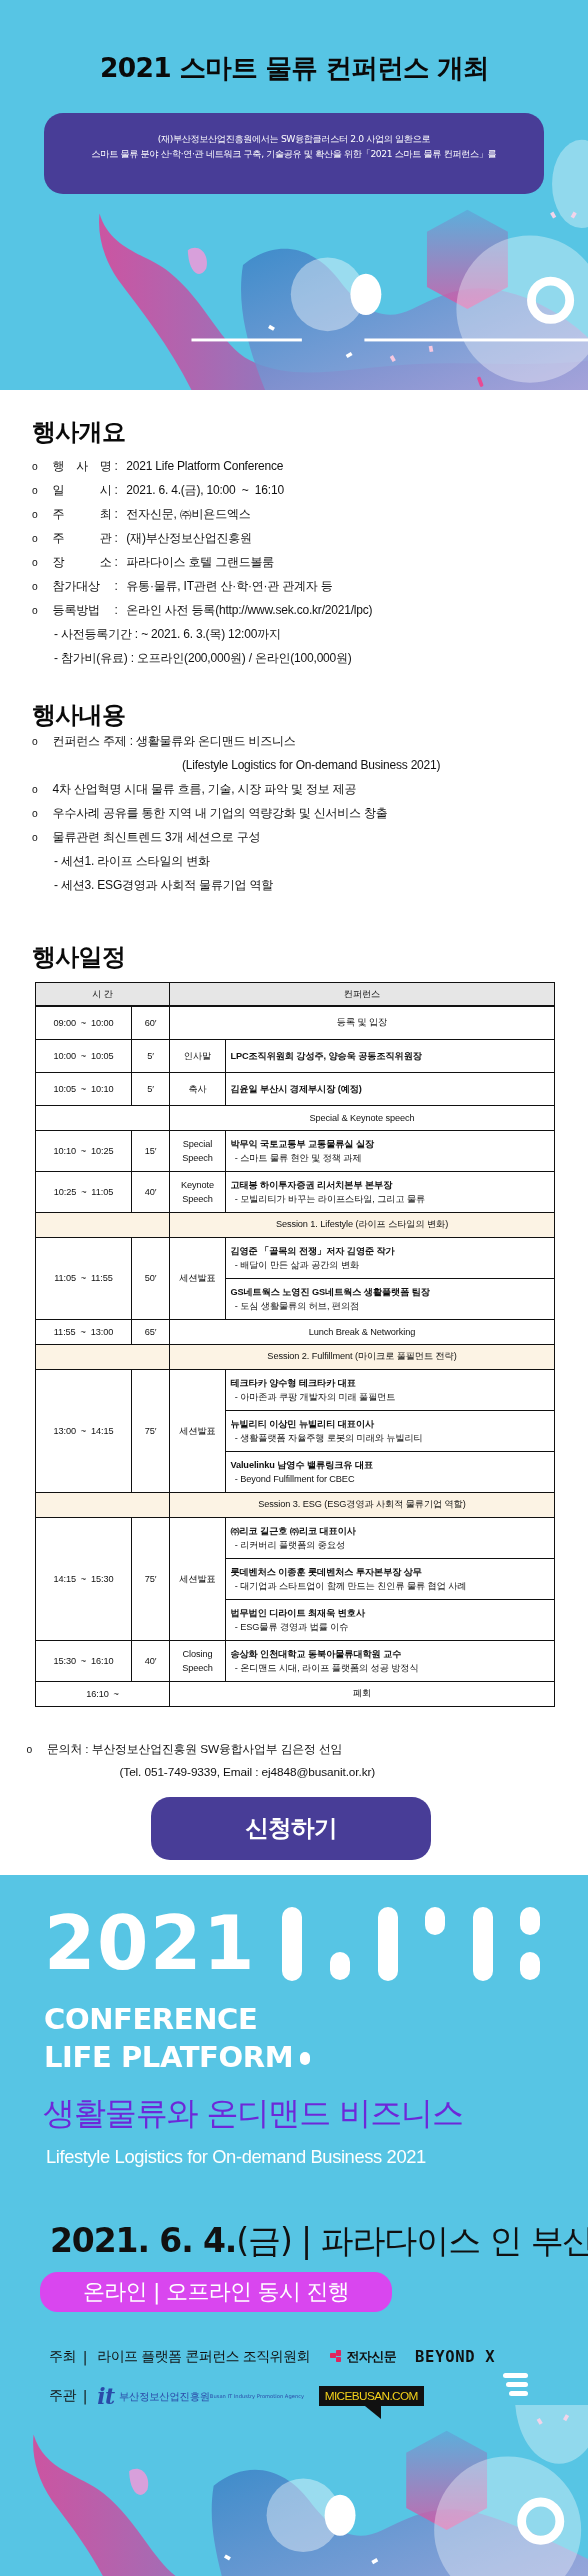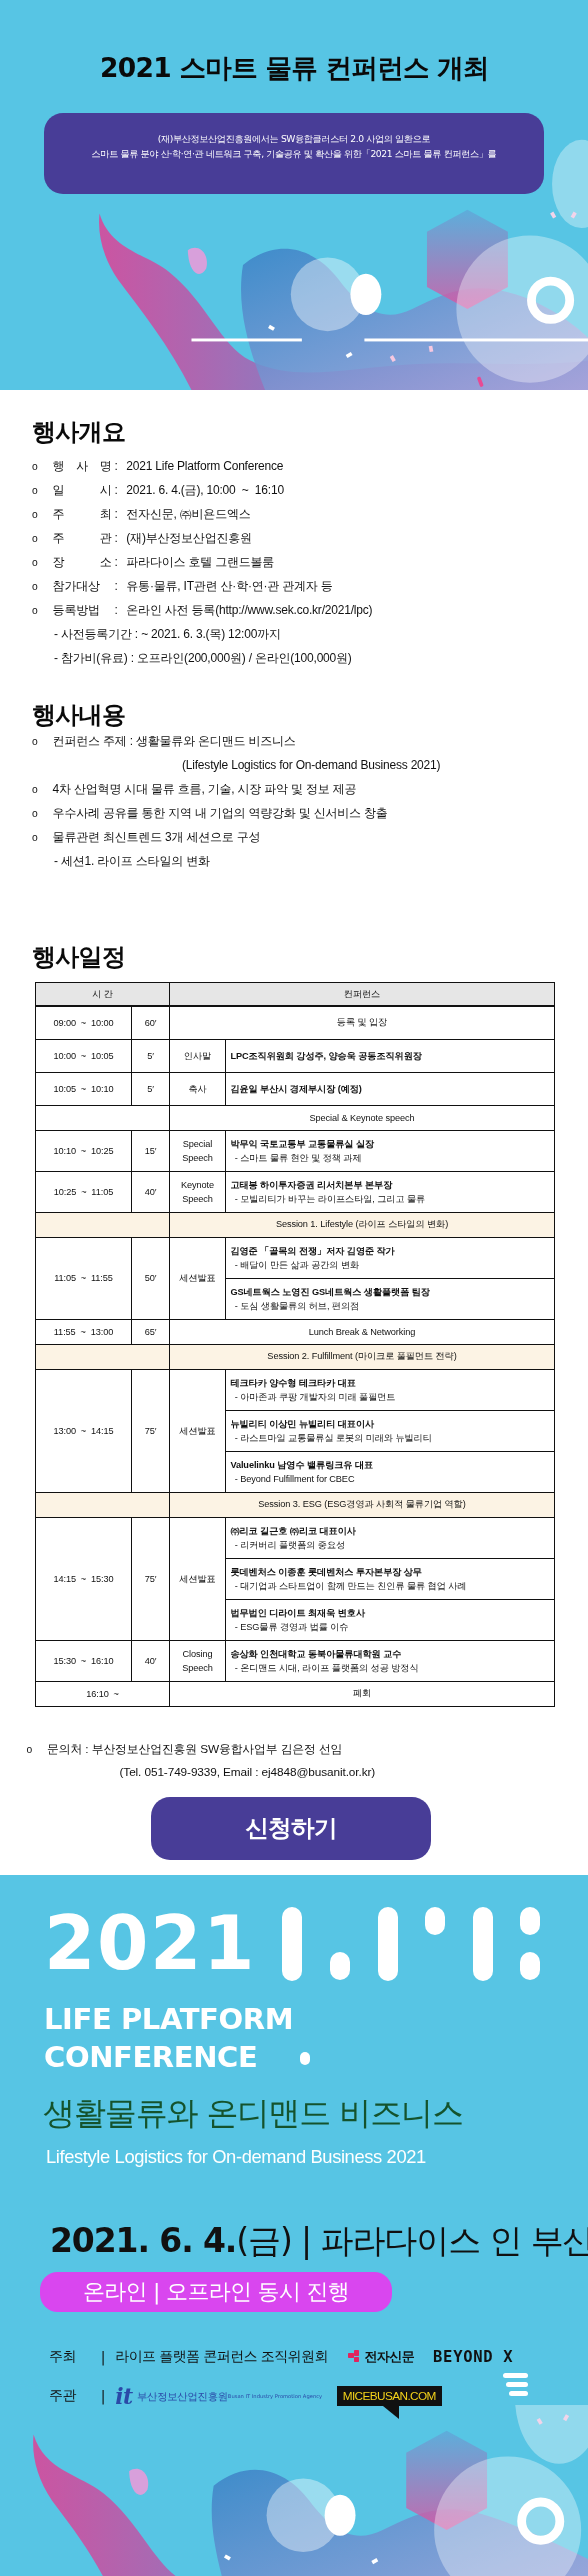--- a/index.html
+++ b/index.html
@@ -42,27 +42,27 @@
 
   .contact { position: absolute; left: 26.5px; top: 1738px; font-family: "Liberation Sans", "DejaVu Sans", sans-serif; font-size: 11.8px; color: #111; letter-spacing: -0.1px; line-height: 22px; }
   .contact .line2 { padding-left: 93px; }
   .apply-btn { position: absolute; left: 151px; top: 1797px; width: 280px; height: 63px; border-radius: 19px; background: #483d97; color: #fff; font-size: 23.6px; font-weight: 900; text-align: center; line-height: 63px; letter-spacing: -0.7px; cursor: pointer; }
 
   
   .banner-bottom { position: absolute; left: 0; top: 1875px; width: 589px; height: 701px; background: #57c5e4; overflow: hidden; }
   .big-year { position: absolute; left: 44px; top: 31px; font-size: 74px; font-weight: 900; color: #fff; letter-spacing: 1.5px; line-height: 74px; font-family: "DejaVu Sans", sans-serif; }
   .pill { position: absolute; background: #fff; border-radius: 14.7px; }
   .lpc-title { position: absolute; left: 44px; top: 125px; font-size: 29px; font-weight: 900; color: #fff; line-height: 38px; letter-spacing: -0.4px; font-family: "DejaVu Sans", sans-serif; }
-  .theme-ko { position: absolute; left: 43px; top: 217px; font-size: 32px; color: #14532d; font-weight: 500; letter-spacing: -1.1px; white-space: nowrap; }
+  .theme-ko { position: absolute; left: 43px; top: 217px; font-size: 32px; color: #6d28d9; font-weight: 500; letter-spacing: -1.1px; white-space: nowrap; }
   .theme-en { position: absolute; left: 46px; top: 271px; font-size: 18.4px; color: #fff; letter-spacing: -0.4px; white-space: nowrap; font-family: "Liberation Sans", sans-serif; }
   .date-line { position: absolute; left: 50px; top: 344px; font-size: 33px; color: #111; white-space: nowrap; letter-spacing: -1.1px; }
   .date-line .bold { font-weight: 900; }
   .mode-pill { position: absolute; left: 40px; top: 397px; width: 352px; height: 40px; border-radius: 17.7px; background: #d946ef; color: #fff; font-size: 22px; text-align: center; line-height: 40px; letter-spacing: -0.7px; white-space: nowrap; }
   .org-row { position: absolute; left: 49px; font-size: 14px; color: #111; letter-spacing: -0.6px; white-space: nowrap; display: flex; align-items: center; }
-  .org-row .role { margin-right: 25px; }
+  .org-row .role { margin-right: 7px; }
   .org-row .sep { margin-right: 10.3px; }
   .logo-etnews { display: inline-flex; align-items: center; font-weight: 900; font-size: 13px; margin-left: 20.6px; }
   .logo-etnews .mark { position: relative; width: 13.2px; height: 13.2px; margin-right: 2.9px; }
   .logo-etnews .mark span { position: absolute; background: #e0245e; width: 5.2px; height: 5.2px; border-radius: 0.7px; }
   .logo-beyond { font-weight: 900; font-size: 15.5px; margin-left: 19px; letter-spacing: 0.7px; font-family: "DejaVu Sans Mono", monospace; }
   .logo-bipa { display: inline-flex; align-items: center; margin-right: 14.7px; }
   .logo-bipa .mark { font-family: "DejaVu Serif", serif; font-style: italic; font-size: 22px; color: #2a4aa8; font-weight: bold; margin-right: 4.4px; }
   .logo-bipa .text { display: flex; flex-direction: row; line-height: 10.3px; }
   .logo-bipa .ko { color: #2a4aa8; font-size: 10.3px; letter-spacing: -0.2px; }
   .logo-bipa .en { color: #2a4aa8; font-size: 5.2px; letter-spacing: 0; }
@@ -173,20 +173,21 @@
     <div class="info-row">
       <span class="bullet">o</span><span>4차 산업혁명 시대 물류 흐름, 기술, 시장 파악 및 정보 제공</span>
     </div>
     <div class="info-row">
       <span class="bullet">o</span><span>우수사례 공유를 통한 지역 내 기업의 역량강화 및 신서비스 창출</span>
     </div>
     <div class="info-row">
       <span class="bullet">o</span><span>물류관련 최신트렌드 3개 세션으로 구성</span>
     </div>
     <div class="info-row sub">- 세션1. 라이프 스타일의 변화</div>
+    <div class="info-row sub">- 세션3. ESG경영과 사회적 물류기업 역할</div>
   </div>
 
   <div class="section-heading" style="top:941px;">행사일정</div>
   <table class="sched">
     <thead>
       <tr>
         <th colspan="2">시 간</th>
         <th colspan="2">컨퍼런스</th>
       </tr>
     </thead>
@@ -269,21 +270,21 @@
         <td class="c-dur" rowspan="3">75′</td>
         <td class="c-type" rowspan="3">세션발표</td>
         <td class="c-body">
             <div class="spk">테크타카 양수형 테크타카 대표</div>
             <div class="topic">- 아마존과 쿠팡 개발자의 미래 풀필먼트</div>
           </td>
       </tr>
       <tr class="h55">
         <td class="c-body">
             <div class="spk">뉴빌리티 이상민 뉴빌리티 대표이사</div>
-            <div class="topic">- 라스트마일 교통물류실 로봇의 미래와 뉴빌리티</div>
+            <div class="topic">- 생활플랫폼 자율주행 로봇의 미래와 뉴빌리티</div>
           </td>
       </tr>
       <tr class="h55">
         <td class="c-body">
             <div class="spk">Valuelinku 남영수 밸류링크유 대표</div>
             <div class="topic">- Beyond Fulfillment for CBEC</div>
           </td>
       </tr>
       <tr class="sess">
         <td colspan="2" class="empty"></td>
@@ -341,22 +342,22 @@
     <div>
       <div class="pill" style="left:282px;top:32px;width:20px;height:74px;"></div>
       <div class="pill" style="left:330px;top:77px;width:20px;height:28px;"></div>
       <div class="pill" style="left:378px;top:32px;width:20px;height:74px;"></div>
       <div class="pill" style="left:425px;top:32px;width:20px;height:28px;"></div>
       <div class="pill" style="left:473px;top:32px;width:20px;height:74px;"></div>
       <div class="pill" style="left:520px;top:32px;width:20px;height:28px;"></div>
       <div class="pill" style="left:520px;top:77px;width:20px;height:28px;"></div>
     </div>
     <div class="lpc-title">
+      <div>CONFERENCE</div>
       <div>LIFE PLATFORM</div>
-      <div>CONFERENCE</div>
     </div>
     <div class="pill" style="left:300px;top:177px;width:10.3px;height:13.2px;border-radius:5.9px;"></div>
     <div class="theme-ko">생활물류와 온디맨드 비즈니스</div>
     <div class="theme-en">Lifestyle Logistics for On-demand Business 2021</div>
     <div class="date-line">
       <span class="bold">2021. 6. 4.</span><span>(금)</span><span style="white-space:pre;"> | </span><span>파라다이스 인 부산</span>
     </div>
     <div class="mode-pill">온라인 | 오프라인 동시 진행</div>
 
     <div class="org-row" style="top:473px;">

